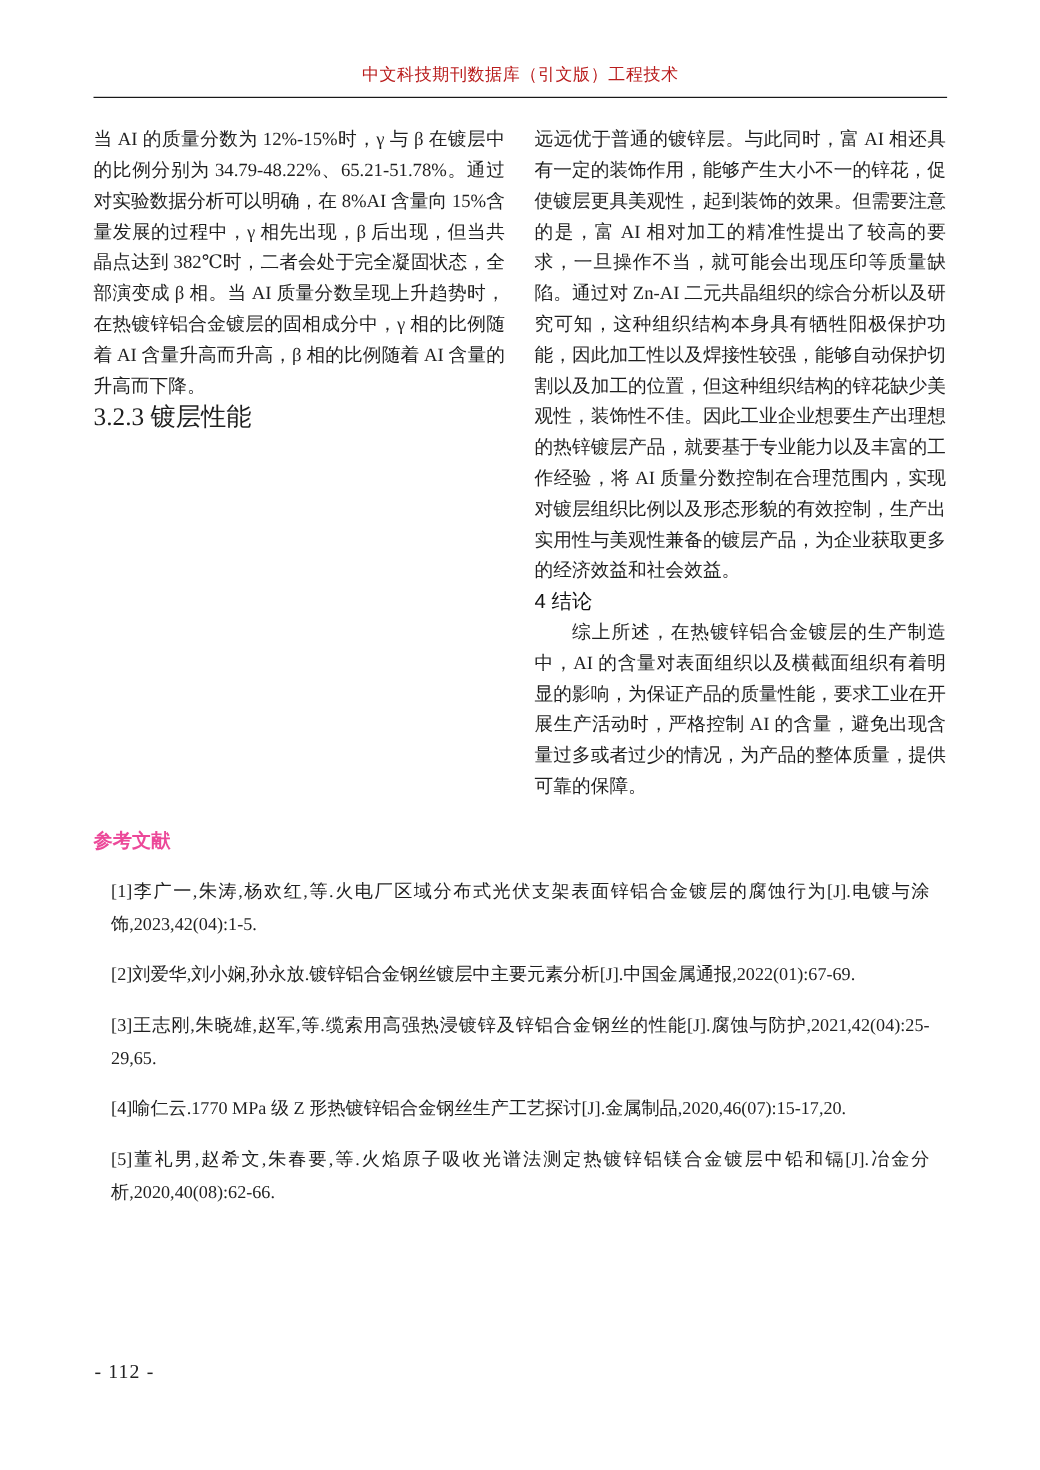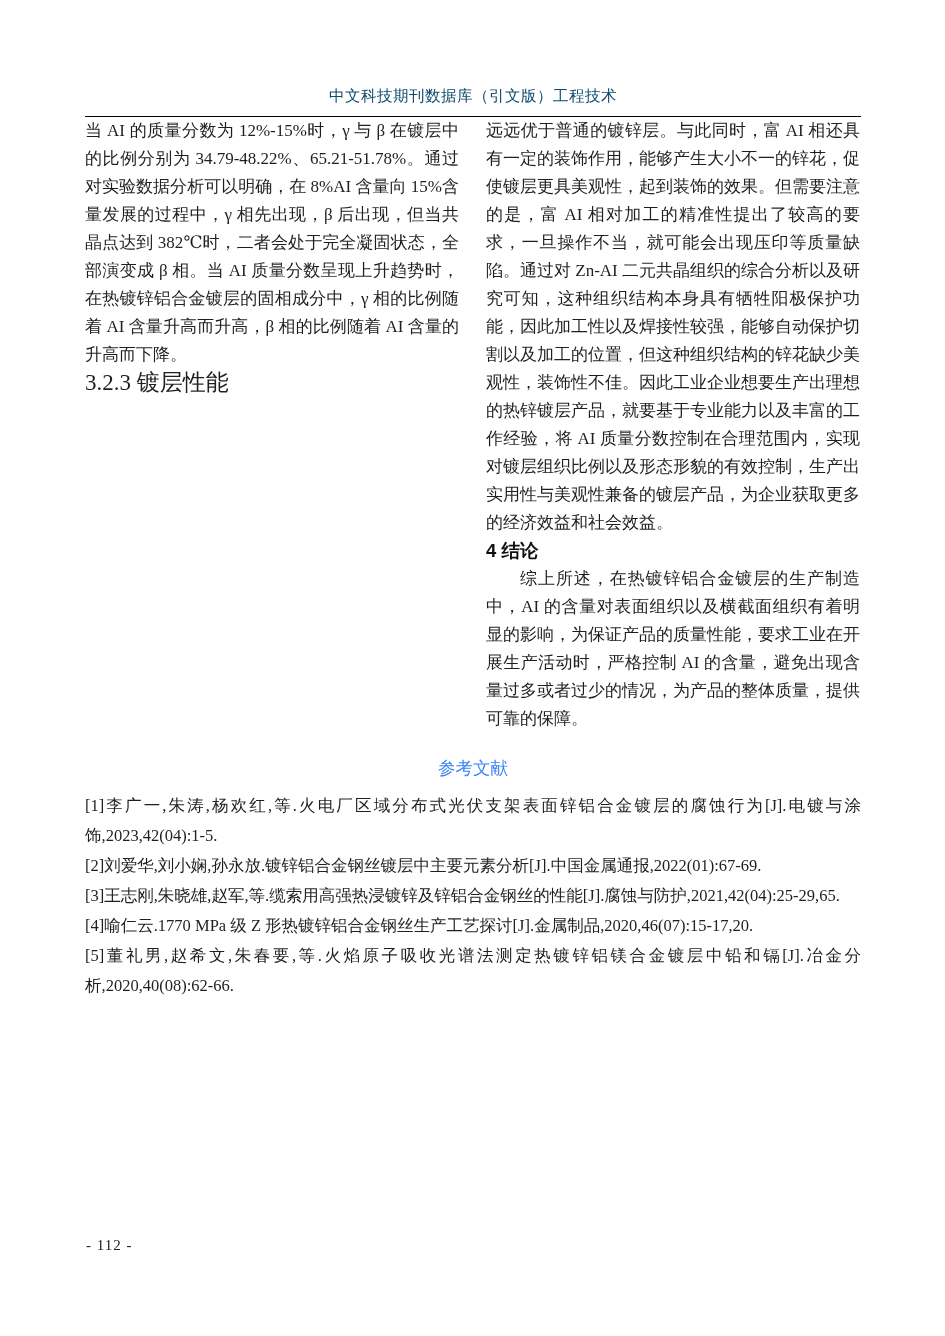--- a/index.html
+++ b/index.html
@@ -19,76 +19,76 @@
   .content {
     position: absolute;
     left: 85px;
     top: 58px;
     width: 776px;
   }
   .header-title {
     text-align: center;
     font-size: 15.5px;
     letter-spacing: 0.5px;
-    color: #0c4a6e;
-    margin-top: 28px;
+    color: #b91c1c;
   }
   .header-rule {
     border: none;
     border-top: 1.6px solid #000;
     margin: 9px 0 0 0;
   }
   .columns {
     display: flex;
     gap: 27px;
+    margin-top: 24px;
   }
   .col {
     width: 374px;
     font-size: 17px;
     line-height: 28px;
     text-align: justify;
   }
   .col p { margin: 0; }
   .indent { text-indent: 2em; }
   .h-sub {
     font-size: 23px;
     line-height: 28px;
     font-weight: normal;
     margin: 0;
   }
   .h-sec {
     font-family: "Liberation Sans", "DejaVu Sans", sans-serif;
     font-size: 18.5px;
-    font-weight: bold;
+    font-weight: normal;
     line-height: 28px;
     margin: 8px 0 8px 0;
     color: #111;
   }
   .refs {
     margin-top: 20px;
     font-size: 16.5px;
     line-height: 30px;
   }
   .refs-title {
-    text-align: center;
+    text-align: left;
     font-family: "Liberation Sans", "DejaVu Sans", sans-serif;
-    font-weight: normal;
+    font-weight: bold;
     font-size: 17.5px;
     margin: 0 0 8px 0;
-    color: #3b82f6;
+    color: #ec4899;
   }
   .ref-item {
-    margin: 0;
+    margin: 16px;
     text-align: justify;
   }
   .footer-page-number {
     position: absolute;
     left: 86px;
     top: 1237px;
-    font-size: 15px;
+    font-size: 18px;
     letter-spacing: 1px;
     color: #222;
   }
 </style>
 </head>
 <body>
 
 <div class="page">
   <div class="content">
 

